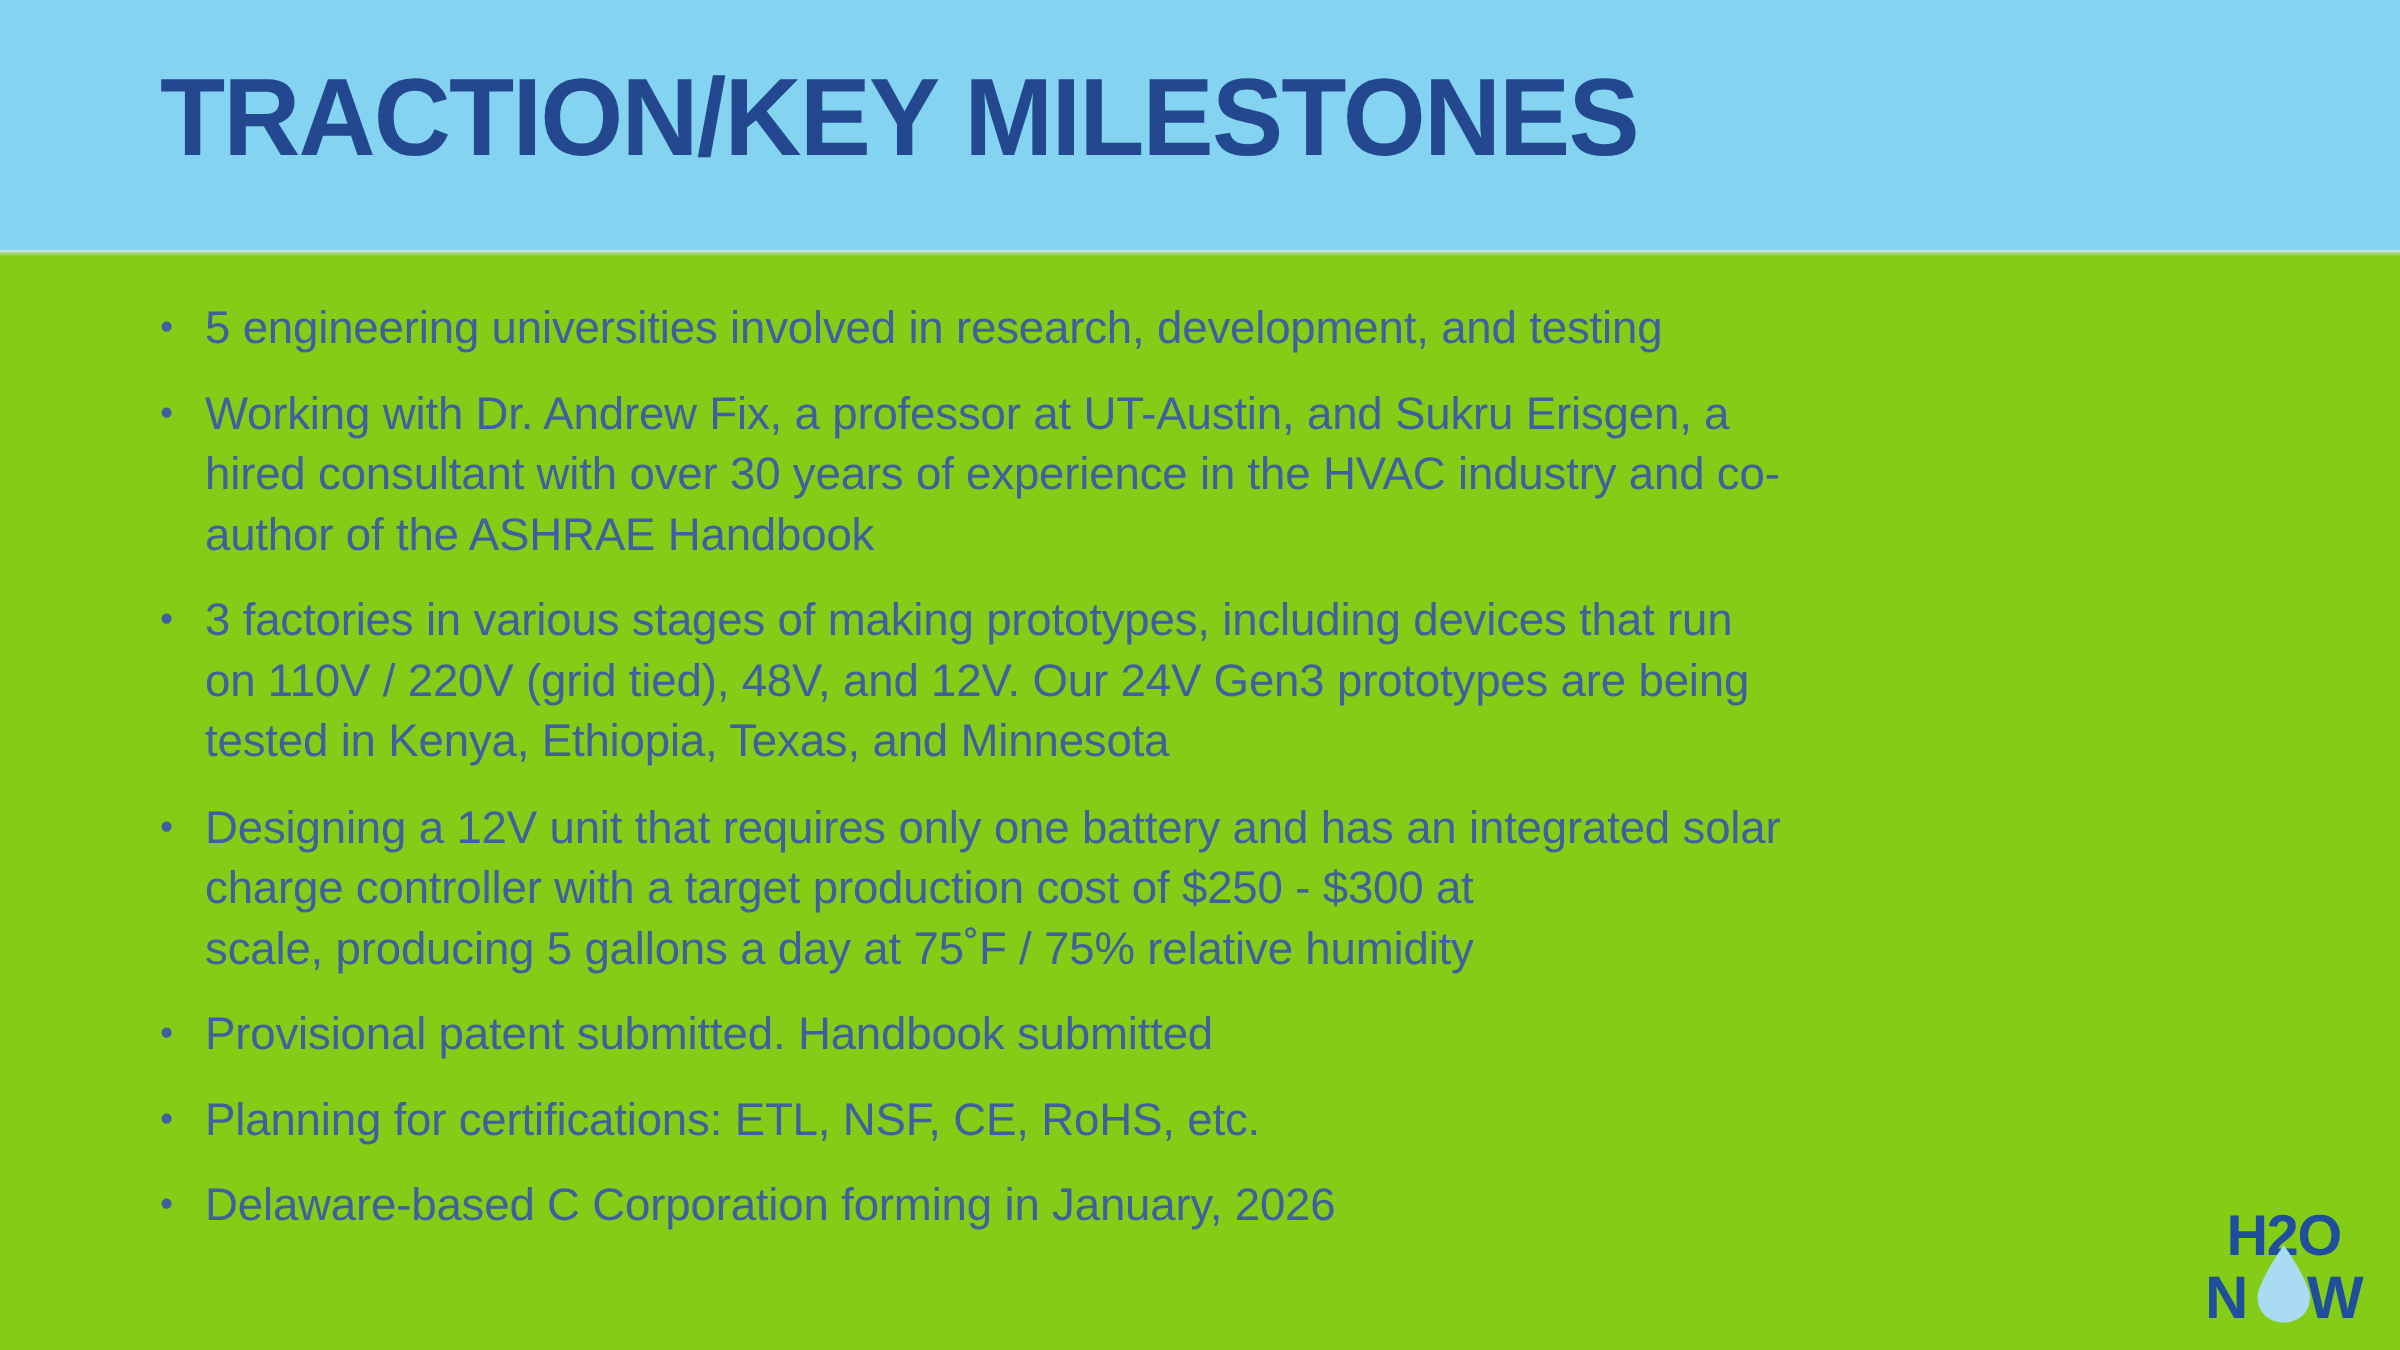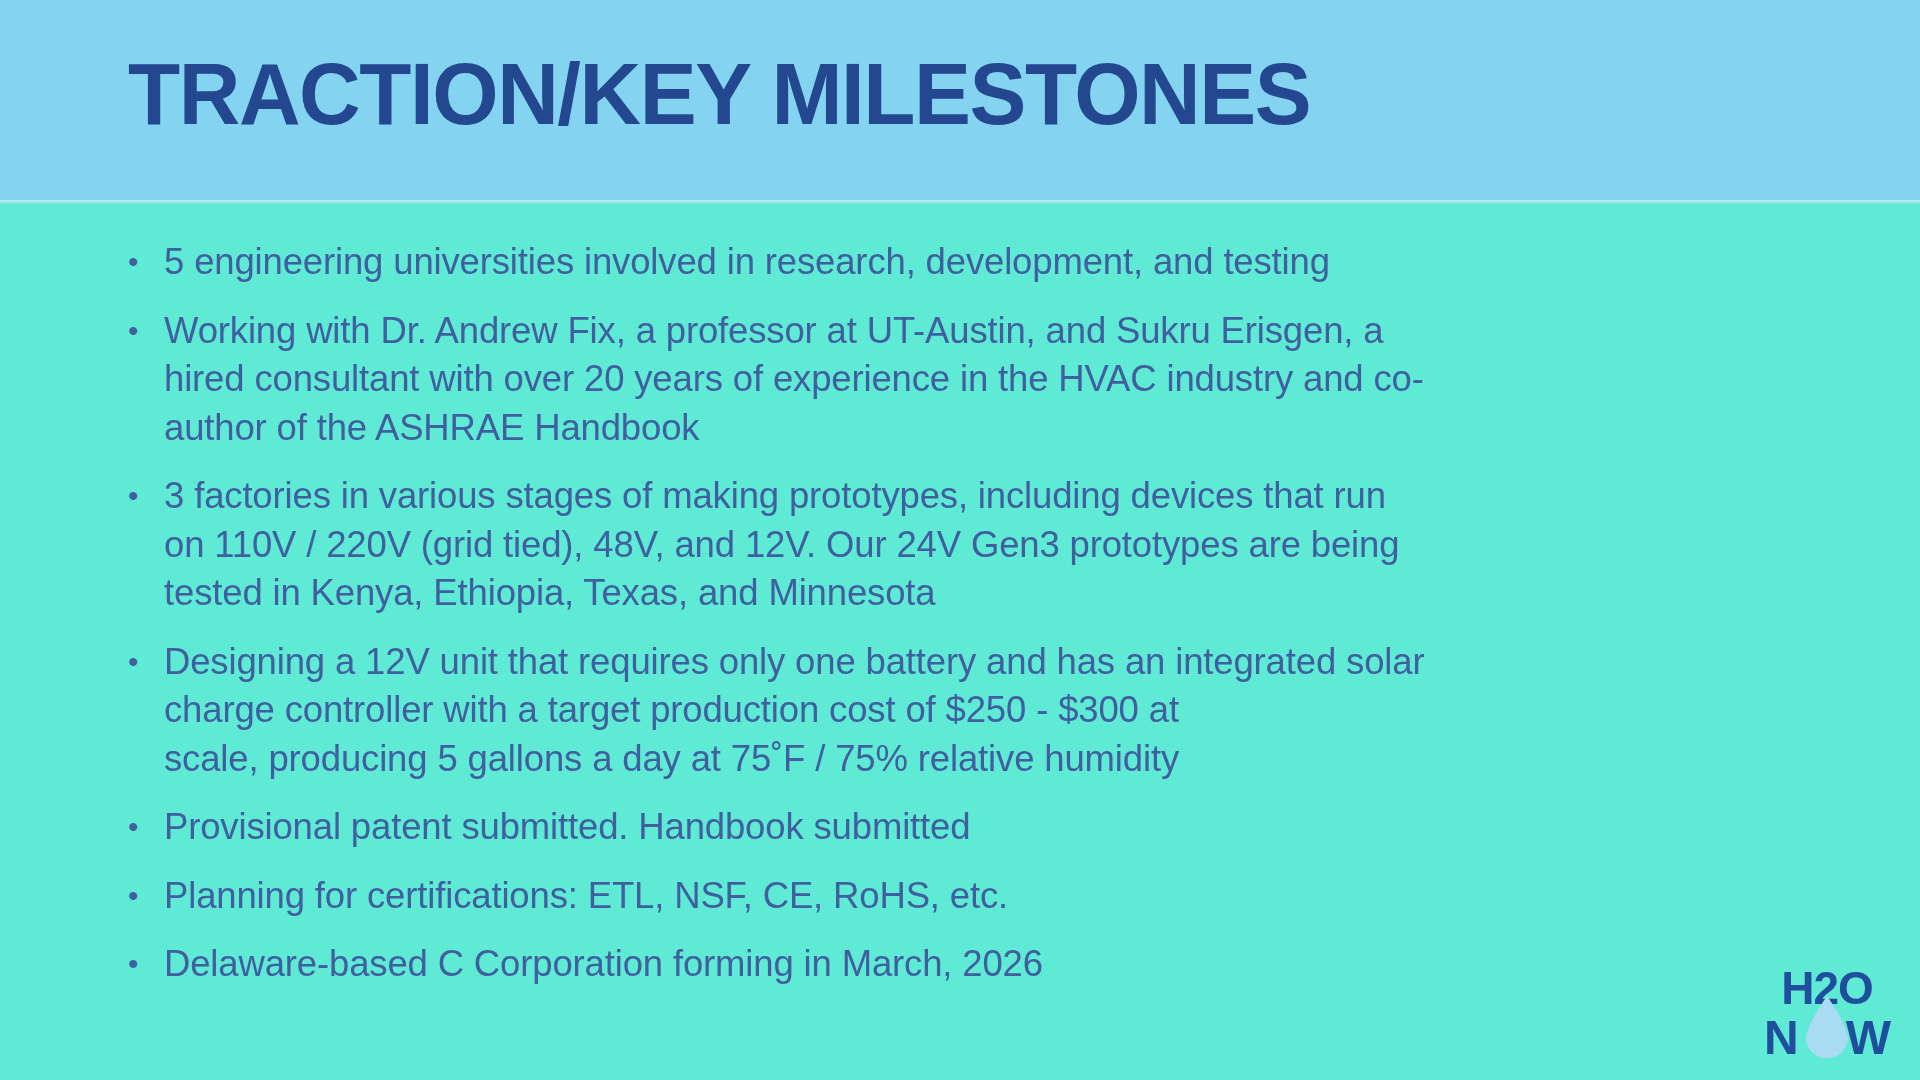--- a/index.html
+++ b/index.html
@@ -10,21 +10,21 @@
     width: 1920px;
     height: 1080px;
     background: #ffffff;
     font-family: "Liberation Sans", sans-serif;
     overflow: hidden;
   }
   #slide {
     position: relative;
     width: 1920px;
     height: 1080px;
-    background: #5eead4;
+    background: #84cc16;
     overflow: hidden;
   }
   
   #header-band {
     position: absolute;
     left: 0;
     top: 0;
     width: 1920px;
     height: 200px;
     background: #84d3f0;
@@ -118,21 +118,21 @@
   <ul id="bullet-list">
 
     <li class="bullet-item">
       <span class="bullet-marker">•</span>
       <span class="bullet-text">5 engineering universities involved in research, development, and testing</span>
     </li>
 
     <li class="bullet-item">
       <span class="bullet-marker">•</span>
       <span class="bullet-text">Working with Dr. Andrew Fix, a professor at UT-Austin, and Sukru Erisgen, a
-hired consultant with over 20 years of experience in the HVAC industry and co-
+hired consultant with over 30 years of experience in the HVAC industry and co-
 author of the ASHRAE Handbook</span>
     </li>
 
     <li class="bullet-item">
       <span class="bullet-marker">•</span>
       <span class="bullet-text">3 factories in various stages of making prototypes, including devices that run
 on 110V / 220V (grid tied), 48V, and 12V. Our 24V Gen3 prototypes are being
 tested in Kenya, Ethiopia, Texas, and Minnesota</span>
     </li>
 
@@ -148,21 +148,21 @@
       <span class="bullet-text">Provisional patent submitted. Handbook submitted</span>
     </li>
 
     <li class="bullet-item">
       <span class="bullet-marker">•</span>
       <span class="bullet-text">Planning for certifications: ETL, NSF, CE, RoHS, etc.</span>
     </li>
 
     <li class="bullet-item">
       <span class="bullet-marker">•</span>
-      <span class="bullet-text">Delaware-based C Corporation forming in March, 2026</span>
+      <span class="bullet-text">Delaware-based C Corporation forming in January, 2026</span>
     </li>
 
   </ul>
 
   <div id="logo">
     <svg id="logo-svg" viewBox="0 0 130 108" xmlns="http://www.w3.org/2000/svg">
 
       <text x="65" y="46" text-anchor="middle" font-family="Liberation Sans, sans-serif" font-weight="700" font-size="46" letter-spacing="-1" fill="#1f4e9c">H2O</text>
 
       <path d="M 65 38 C 65 38, 44 68, 44 80 C 44 92, 53.5 100, 65 100 C 76.5 100, 86 92, 86 80 C 86 68, 65 38, 65 38 Z" fill="#a9dcf2"></path>

